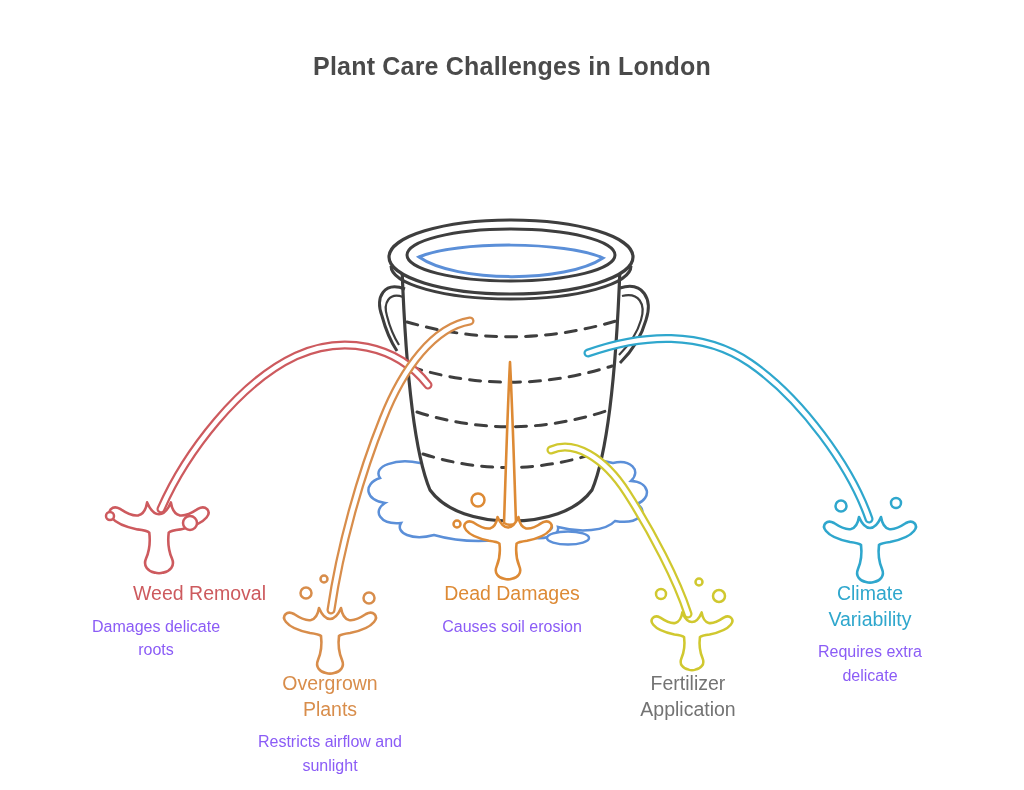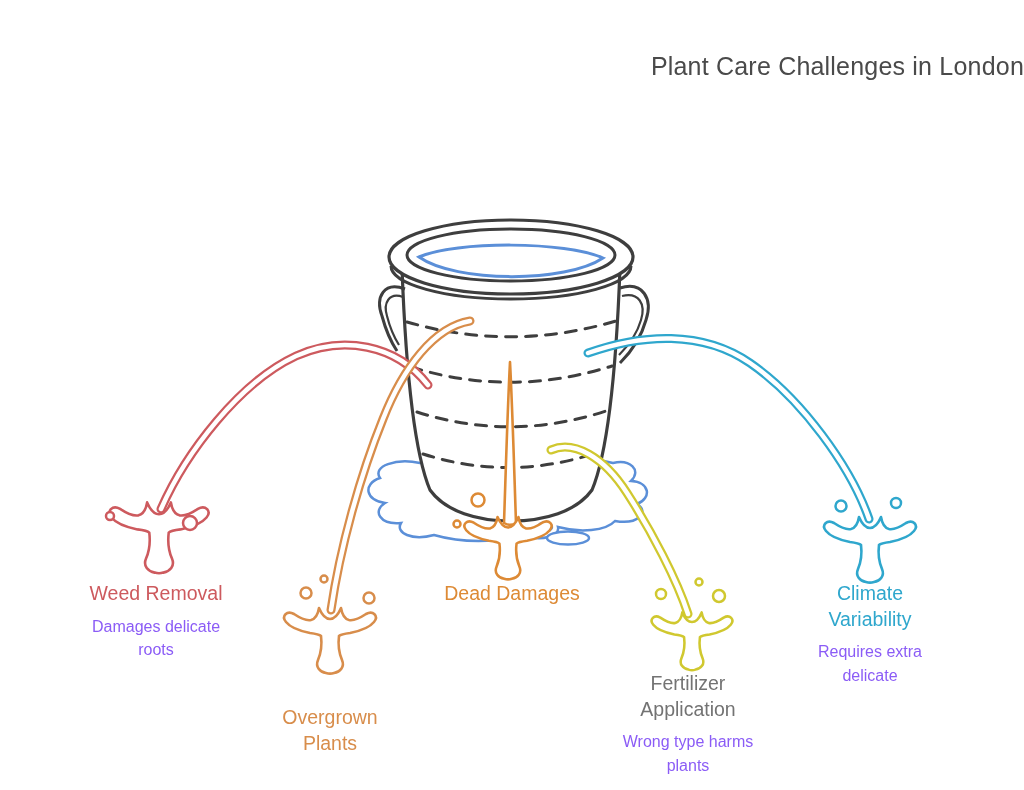--- a/index.html
+++ b/index.html
@@ -6,22 +6,22 @@
   #stage{
     position:relative;
     width:1024px;height:790px;
     background:#ffffff;
     font-family:"Liberation Sans", sans-serif;
     overflow:hidden;
   }
   #art{position:absolute;left:0;top:0;}
   .page-title{
     position:absolute;left:0;top:52px;width:1024px;
-    text-align:right;
-    font-size:25px;font-weight:normal;
+    text-align:center;
+    font-size:25px;font-weight:bold;
     color:#4a4a4a;letter-spacing:.2px;
   }
   .challenge{
     position:absolute;
     text-align:center;
   }
   .challenge-title{
     font-size:19.5px;
     font-weight:500;
     line-height:1.32;
@@ -179,35 +179,36 @@
     </g>
 
     <g stroke="#2fa7cd">
       <use href="#splash-shape" class="splash" stroke-width="2.6" transform="translate(870,537)"></use>
       <circle class="drop" cx="841" cy="506" r="5.5"></circle>
       <circle class="drop" cx="896" cy="503" r="5"></circle>
     </g>
   </svg>
 
   <div class="challenge" style="left:36px;top:581px;width:240px">
-    <div class="challenge-title" style="width: 220px; color: rgb(205, 90, 94);">Weed Removal</div>
+    <div class="challenge-title" style="width: 220px; color: rgb(205, 90, 94); text-align: right;">Weed Removal</div>
     <div class="challenge-desc" style="width:132px">Damages delicate roots</div>
   </div>
 
-  <div class="challenge" style="left:230px;top:705px;width:200px">
+  <div class="challenge" style="left:230px;top:671px;width:200px">
     <div class="challenge-title" style="width: 122px; color: rgb(216, 141, 75);">Overgrown Plants</div>
+    <div class="challenge-desc" style="width:162px">Restricts airflow and sunlight</div>
   </div>
 
   <div class="challenge" style="left:402px;top:581px;width:220px">
     <div class="challenge-title" style="width: 200px; color: rgb(221, 138, 53);">Dead Damages</div>
+    <div class="challenge-desc" style="width:200px">Causes soil erosion</div>
   </div>
 
   <div class="challenge" style="left:588px;top:671px;width:200px">
     <div class="challenge-title" style="width: 124px; color: #737373;">Fertilizer Application</div>
-    <div class="challenge-desc" style="width:134px">Wrong type harms plants</div>
   </div>
 
   <div class="challenge" style="left:770px;top:581px;width:200px">
     <div class="challenge-title" style="width: 116px; color: rgb(47, 167, 205);">Climate Variability</div>
     <div class="challenge-desc" style="width:112px">Requires extra delicate</div>
   </div>
 
 </div>
 
 </body></html>

